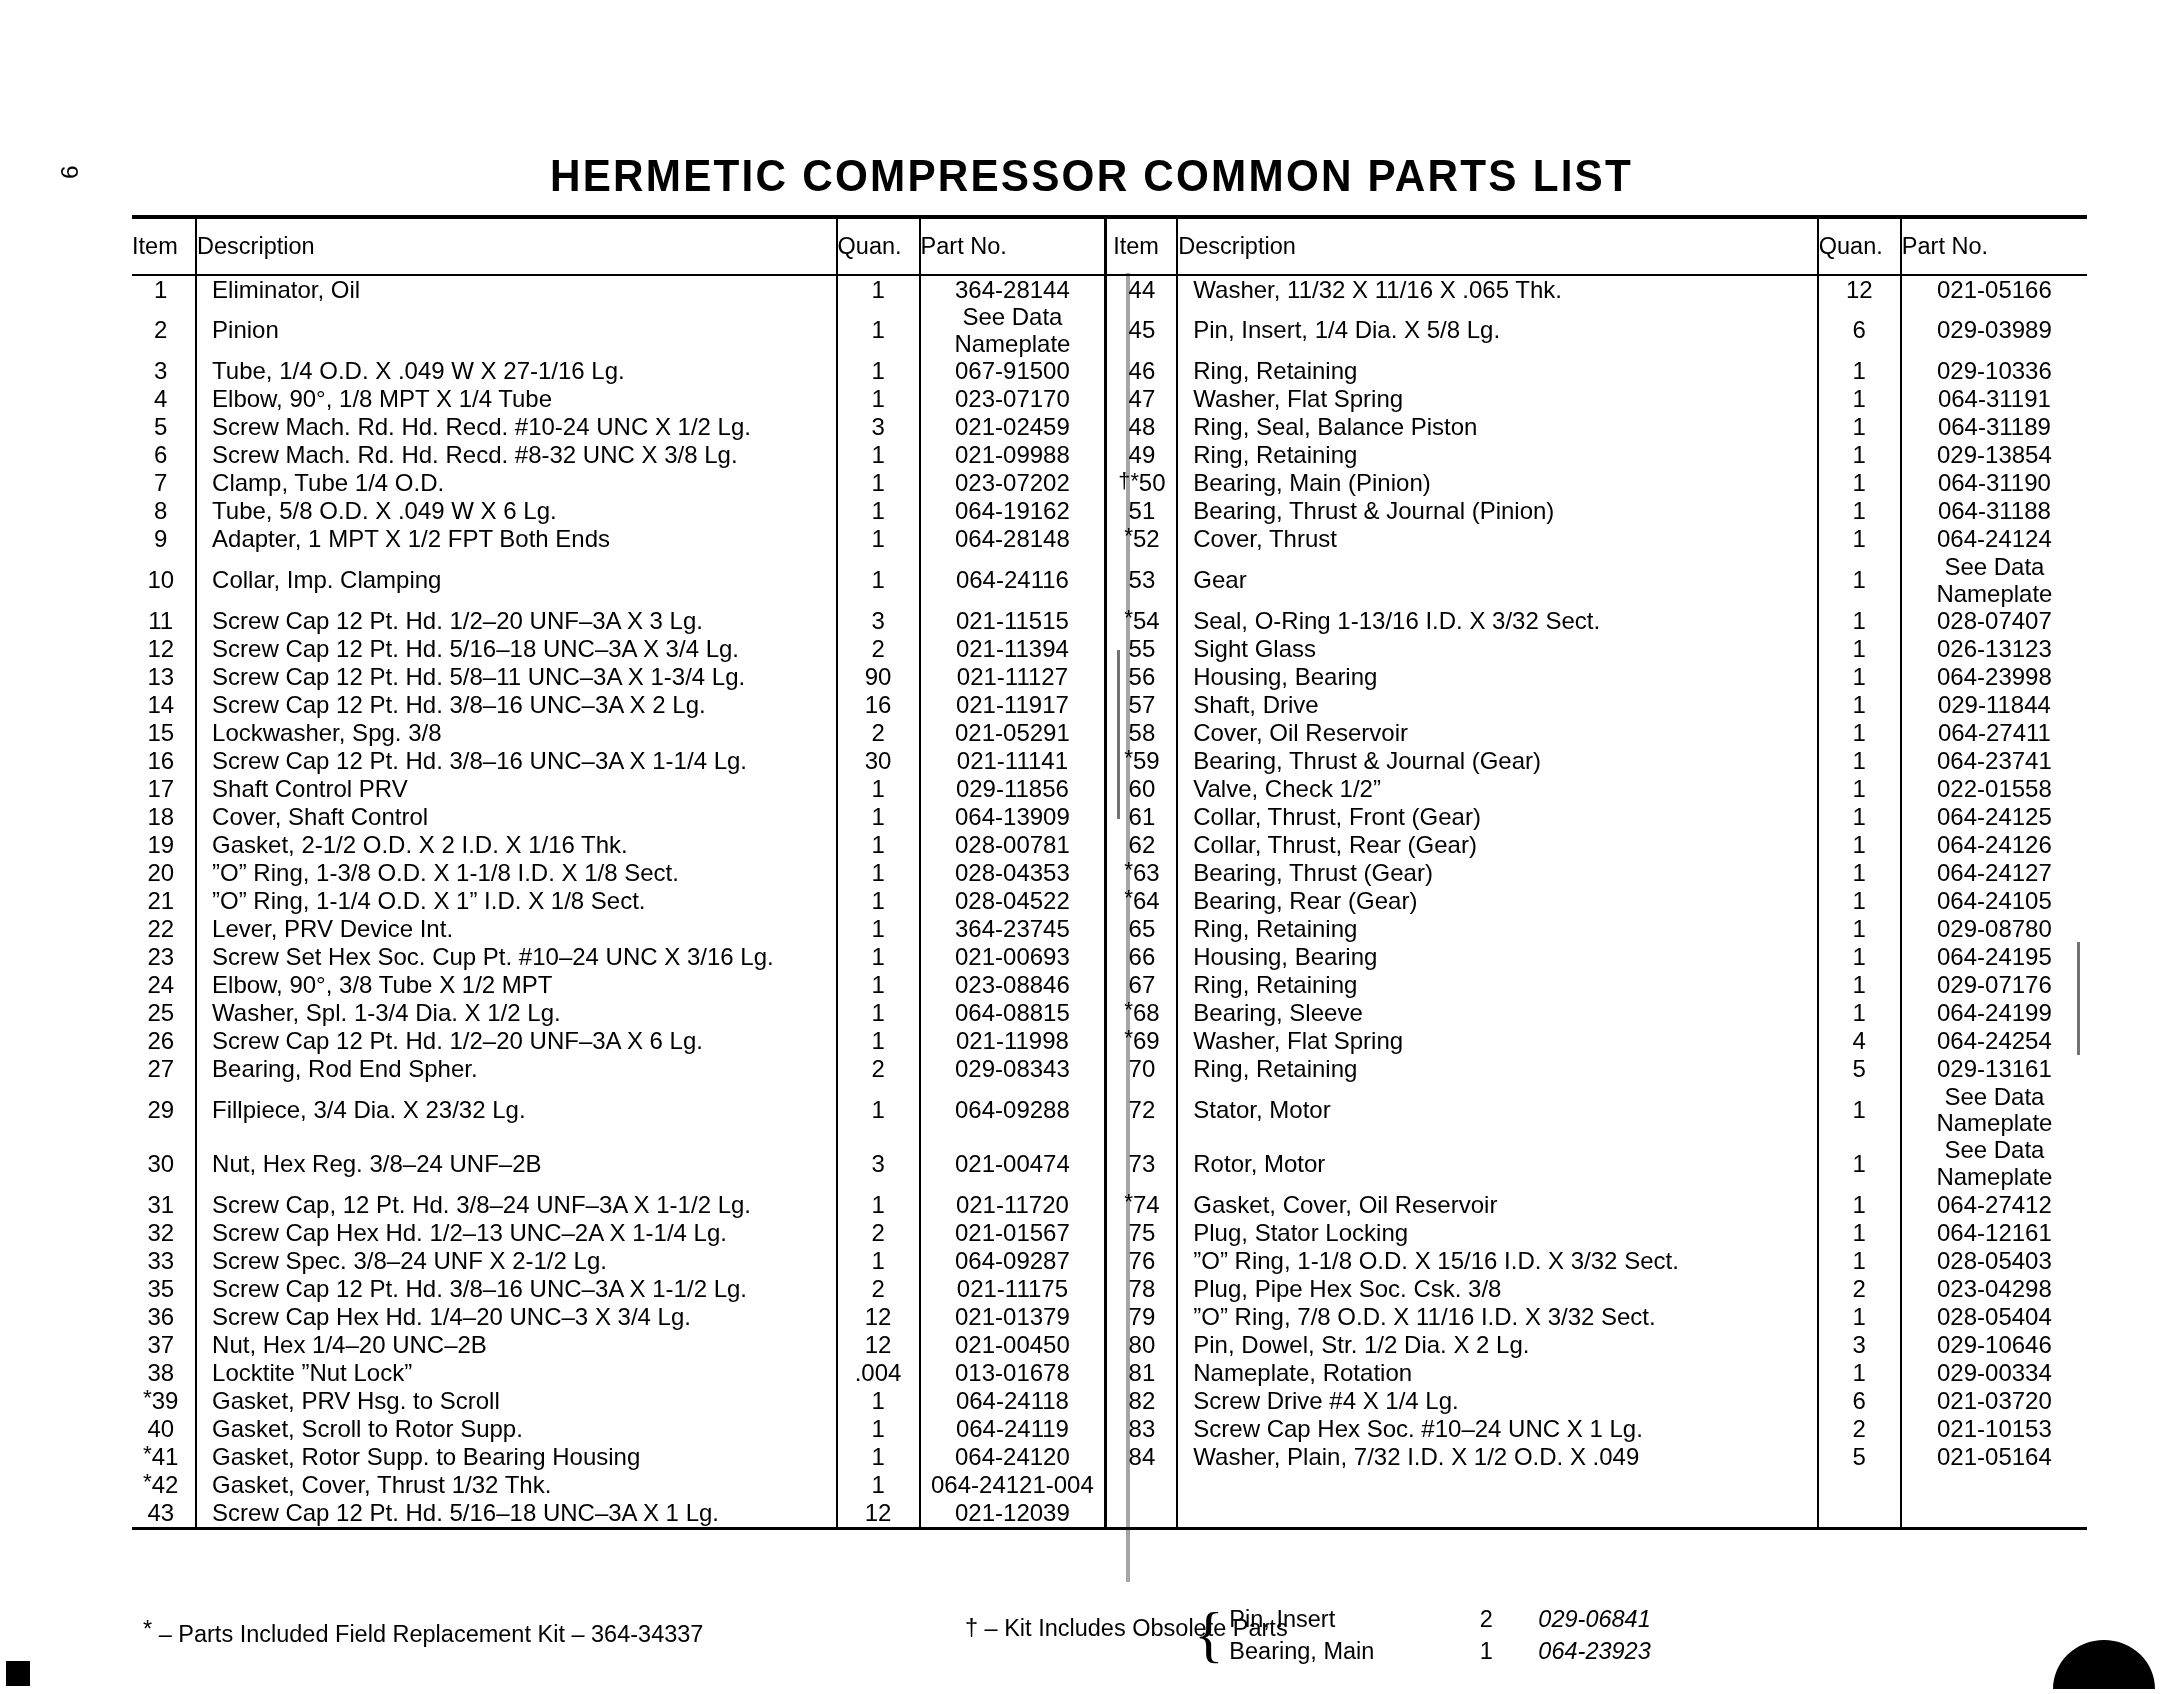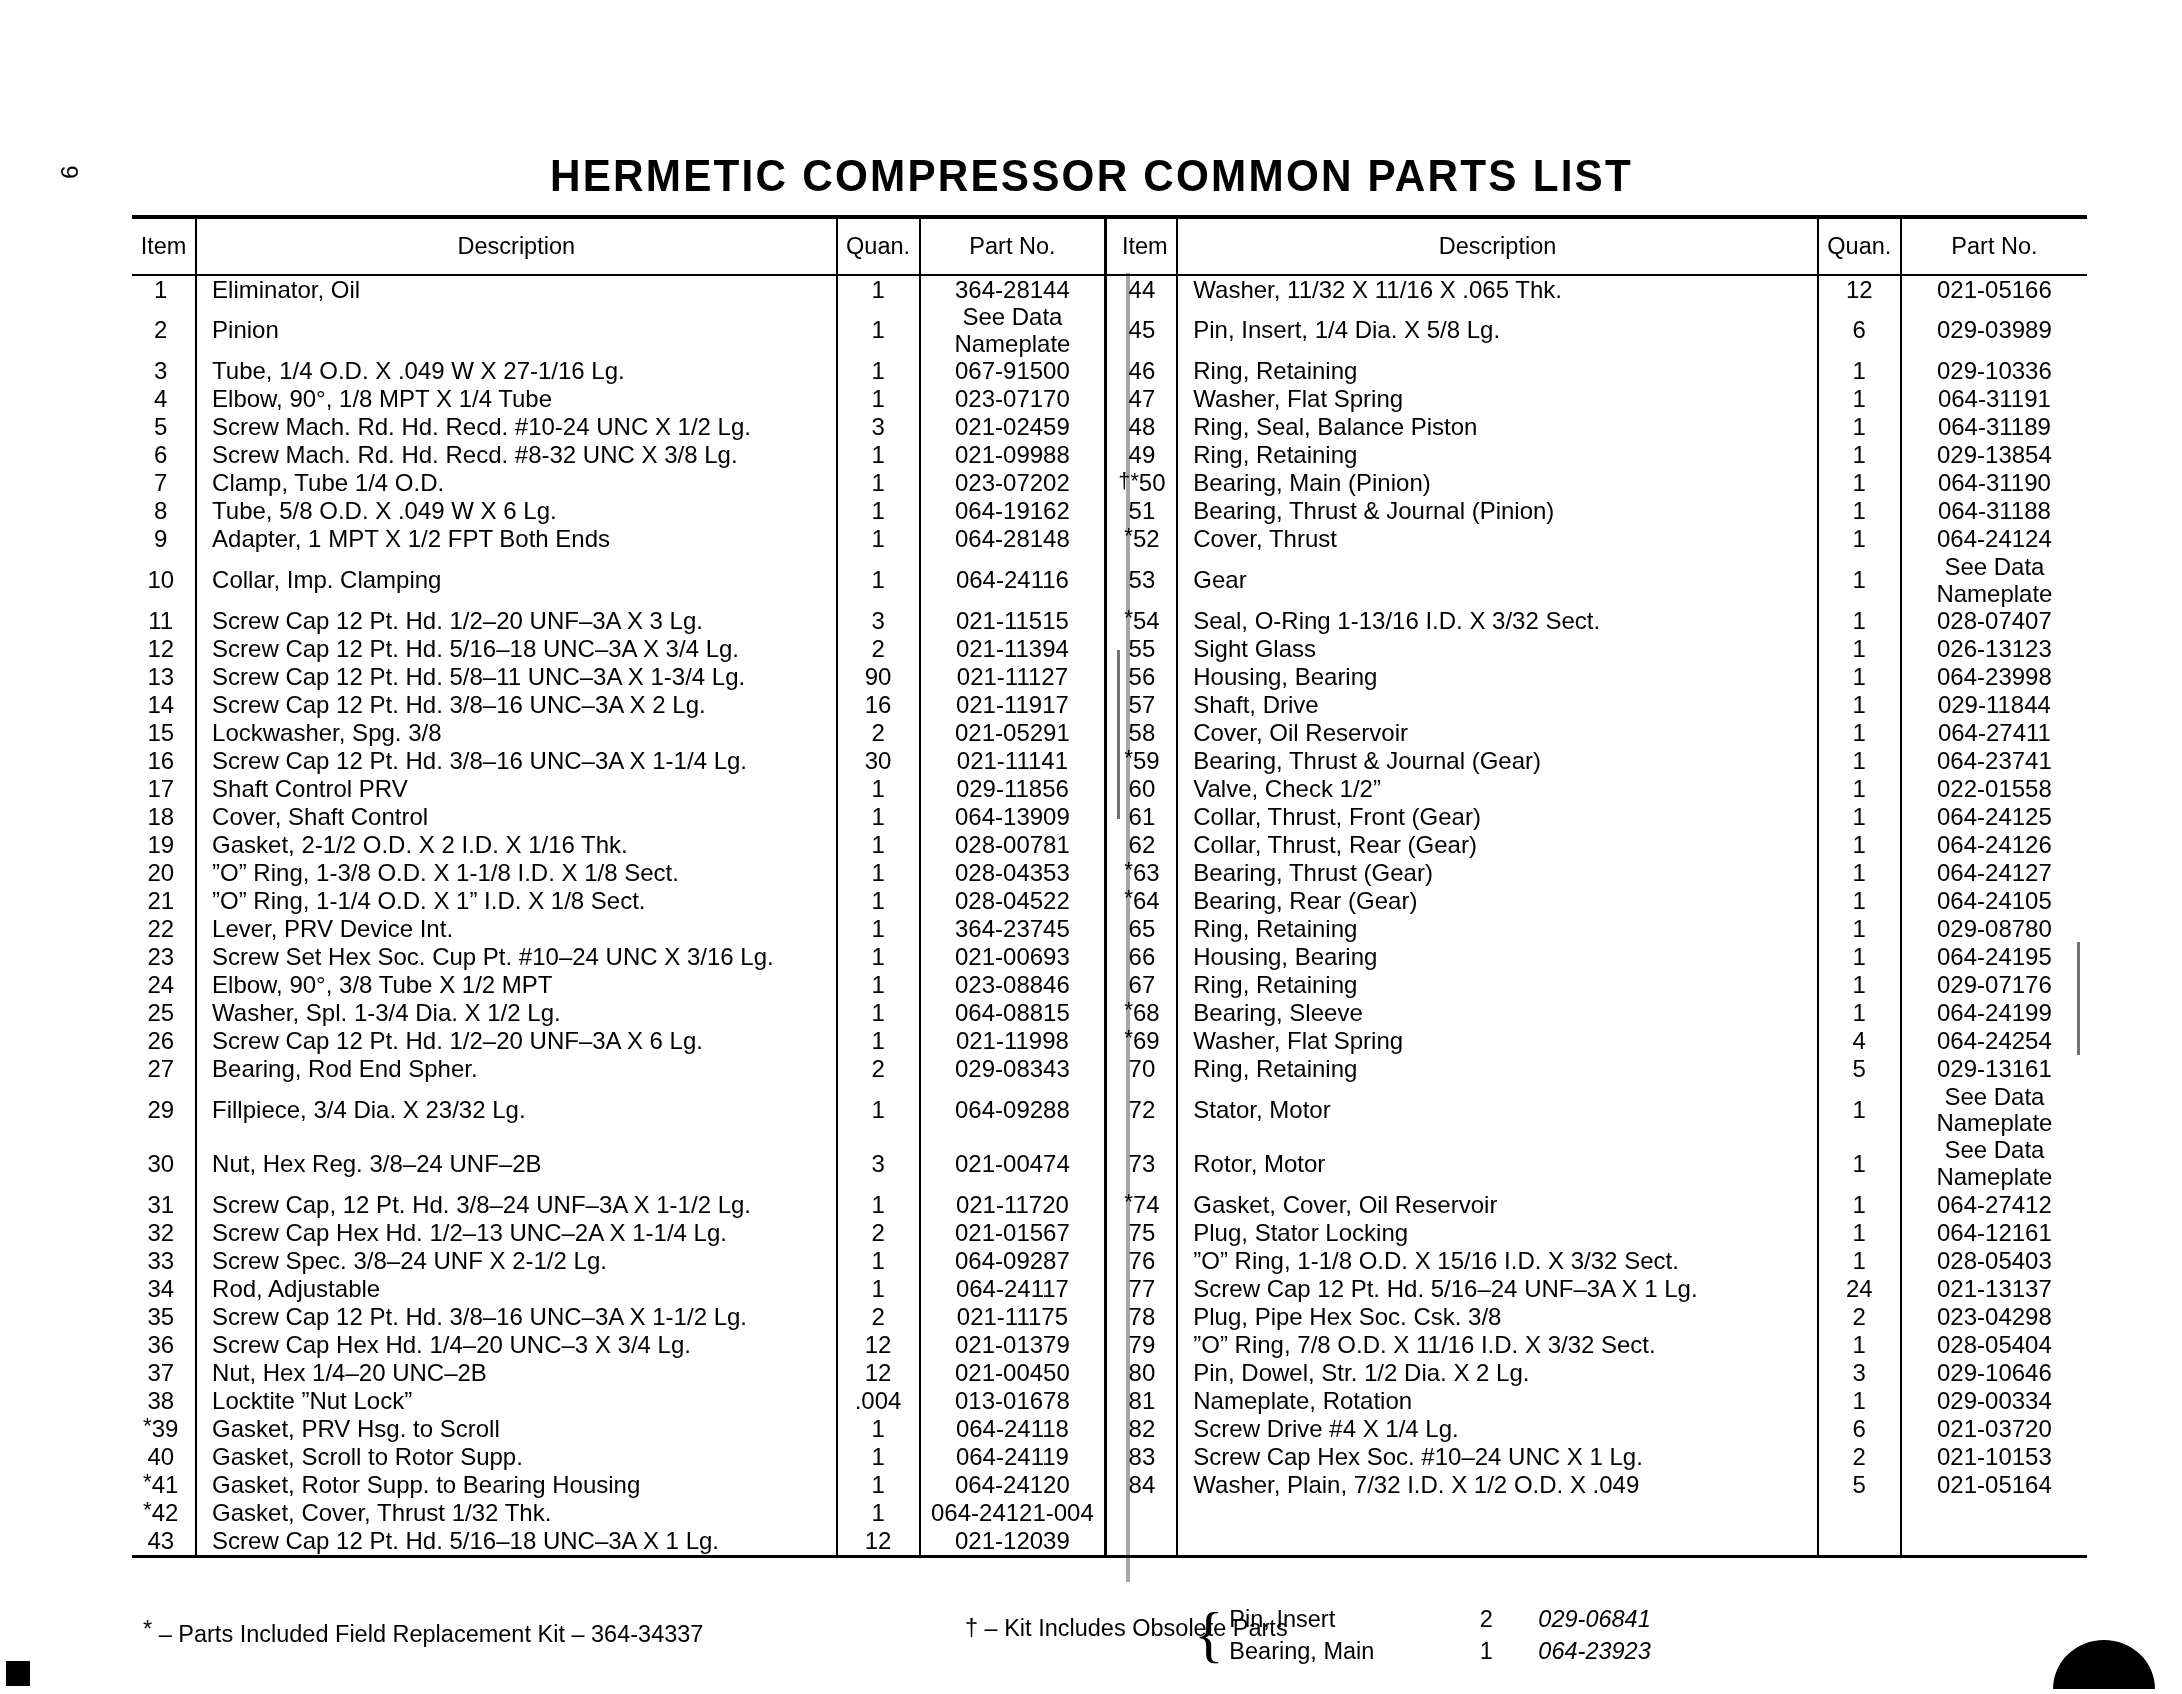--- a/index.html
+++ b/index.html
@@ -61,21 +61,20 @@
     padding: 0;
     margin: 0;
     vertical-align: middle;
     font-weight: normal;
   }
 
   
   .hdr td {
     height: 55px;
     font-size: 23.5px;
-    text-align: center;
     border-bottom: 2.8px solid #000;
   }
 
   
   col.c-item { width: 64px; }
   col.c-desc { width: 640px; }
   col.c-quan { width: 83px; }
   col.c-part { width: 186px; }
   col.c-gap  { width: 7.5px; }
 
@@ -576,31 +575,20 @@
           <td class="desc v-desc">Screw Spec. 3/8–24 UNF X 2-1/2 Lg.</td>
           <td class="quan v-quan">1</td>
           <td class="part v-mid">064-09287</td>
           <td class="gap"></td>
           <td class="item v-item">76</td>
           <td class="desc v-desc">”O” Ring, 1-1/8 O.D. X 15/16 I.D. X 3/32 Sect.</td>
           <td class="quan v-quan">1</td>
           <td class="part">028-05403</td>
         </tr>
         <tr>
-          <td class="item v-item">34</td>
-          <td class="desc v-desc">Rod, Adjustable</td>
-          <td class="quan v-quan">1</td>
-          <td class="part v-mid">064-24117</td>
-          <td class="gap"></td>
-          <td class="item v-item">77</td>
-          <td class="desc v-desc">Screw Cap 12 Pt. Hd. 5/16–24 UNF–3A X 1 Lg.</td>
-          <td class="quan v-quan">24</td>
-          <td class="part">021-13137</td>
-        </tr>
-        <tr>
           <td class="item v-item">35</td>
           <td class="desc v-desc">Screw Cap 12 Pt. Hd. 3/8–16 UNC–3A X 1-1/2 Lg.</td>
           <td class="quan v-quan">2</td>
           <td class="part v-mid">021-11175</td>
           <td class="gap"></td>
           <td class="item v-item">78</td>
           <td class="desc v-desc">Plug, Pipe Hex Soc. Csk. 3/8</td>
           <td class="quan v-quan">2</td>
           <td class="part">023-04298</td>
         </tr>

